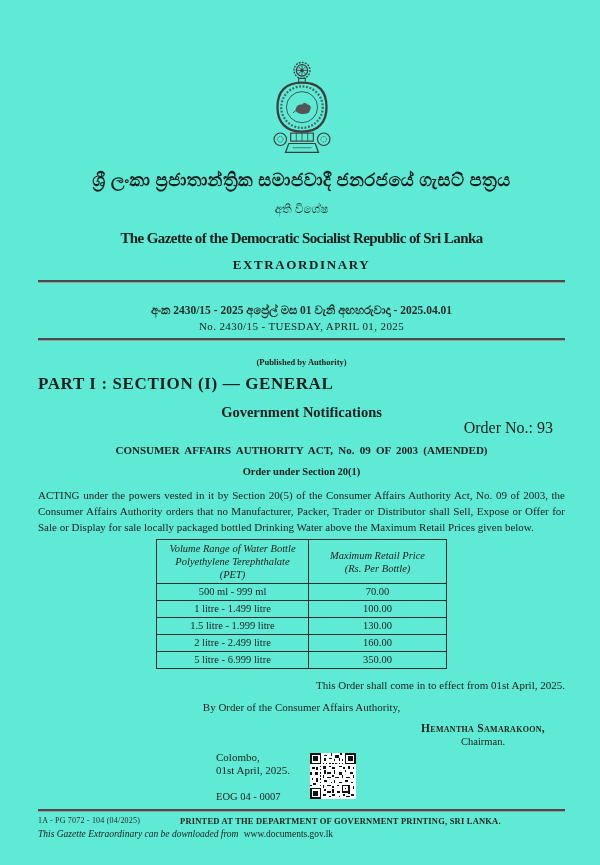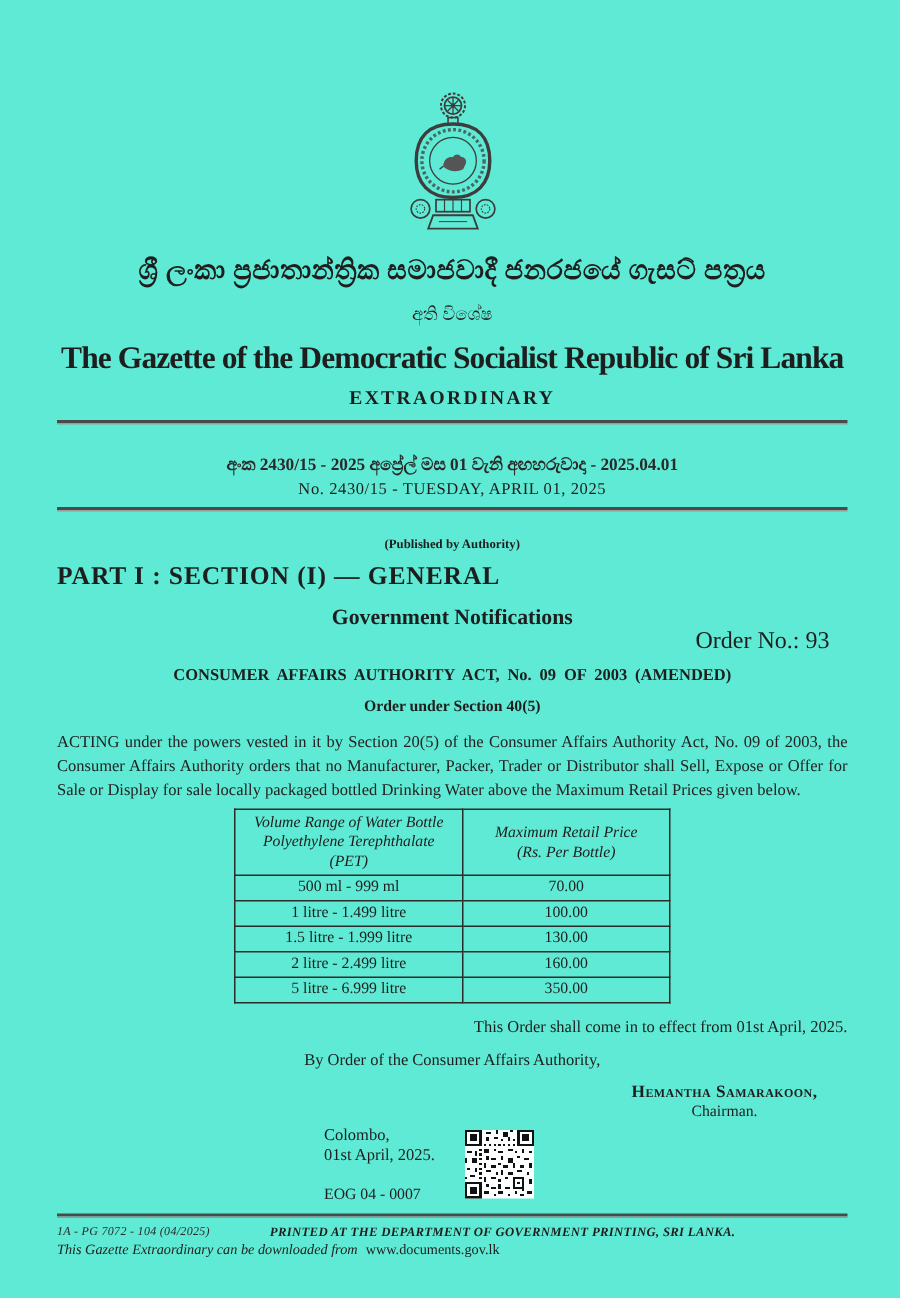--- a/index.html
+++ b/index.html
@@ -25,21 +25,21 @@
     margin-top: 2px; height: 36px; line-height: 36px;
     font-size: 18px; font-weight: bold; text-align: center;
     white-space: nowrap; overflow: hidden; letter-spacing: 0.5px;
   }
   .sinhala-subtitle {
     margin-top: 2px; height: 18px; line-height: 18px;
     font-size: 12px; text-align: center; white-space: nowrap; overflow: hidden;
   }
   .english-title {
     margin-top: 7px; height: 27px; line-height: 27px;
-    font-size: 21px; font-weight: bold; text-align: center;
+    font-size: 15px; font-weight: bold; text-align: center;
     white-space: nowrap; letter-spacing: -0.6px;
   }
   .edition {
     margin-top: 5px; height: 15px; line-height: 15px;
     font-size: 13px; font-weight: bold; letter-spacing: 1.6px; text-align: center;
   }
 
   .dbl-rule {
     margin-top: 8px; height: 2px;
     border-top: 2px solid #4a4a4a;
@@ -92,21 +92,21 @@
   .signatory-name { font-size: 11.5px; font-weight: bold; font-variant: small-caps; letter-spacing: 0.3px; height: 13px; line-height: 13px; }
   .signatory-title { font-size: 10.5px; height: 13px; line-height: 13px; }
 
   .bottom-row { margin-top: 2px; display: flex; justify-content: center; align-items: flex-start; gap: 20px; }
   .place-date { font-size: 11px; line-height: 13px; }
   .ref-code { margin-top: 14px; font-size: 10.5px; }
   .qr-wrap { margin-right: 31px; margin-top: 2px; }
   .qr-wrap svg { display: block; }
 
   .footer-rule { margin-top: 7px; height: 2px; border-top: 2px solid #4a4a4a; border-bottom: 1px solid #9a9a9a; }
-  .footer-line1 { margin-top: 4px; height: 10px; line-height: 10px; font-size: 8px; display: flex; font-style: italic; }
+  .footer-line1 { margin-top: 4px; height: 10px; line-height: 10px; font-size: 8px; display: flex; }
   .print-code { letter-spacing: 0.2px; color: #2a2a2a; }
   .printed-at { margin-left: 40px; font-size: 8.5px; font-weight: bold; letter-spacing: 0.2px; }
   .footer-line2 { margin-top: 3px; height: 11px; line-height: 11px; font-size: 9.5px; }
   .download-note { font-style: italic; }
   .download-url { margin-left: 3px; }
 </style>
 </head>
 <body>
 
 <div class="page">
@@ -157,21 +157,21 @@
     <div class="issue-english">No. 2430/15  -  TUESDAY,   APRIL 01, 2025</div>
   </div>
   <div class="dbl-rule tight"></div>
 
   <div class="published-by">(Published by Authority)</div>
 
   <div class="part-heading">PART I : SECTION (I) — GENERAL</div>
   <div class="gov-notifications">Government Notifications</div>
   <div class="order-no">Order No.: 93</div>
   <div class="act-title">CONSUMER AFFAIRS AUTHORITY ACT, No. 09 OF 2003 (AMENDED)</div>
-  <div class="order-under">Order under Section 40(5)</div>
+  <div class="order-under">Order under Section 20(1)</div>
 
   <div class="body-para">ACTING under the powers vested in it by Section 20(5) of the Consumer Affairs Authority Act, No. 09 of 2003, the Consumer Affairs Authority orders that no Manufacturer, Packer, Trader or Distributor shall Sell, Expose or Offer for Sale or Display for sale locally packaged bottled Drinking Water above the Maximum Retail Prices given below.</div>
 
   <table class="price-table">
     <thead>
       <tr>
         <th class="col-volume">
           <div>Volume Range of Water Bottle</div>
           <div>Polyethylene Terephthalate (PET)</div>
         </th>

